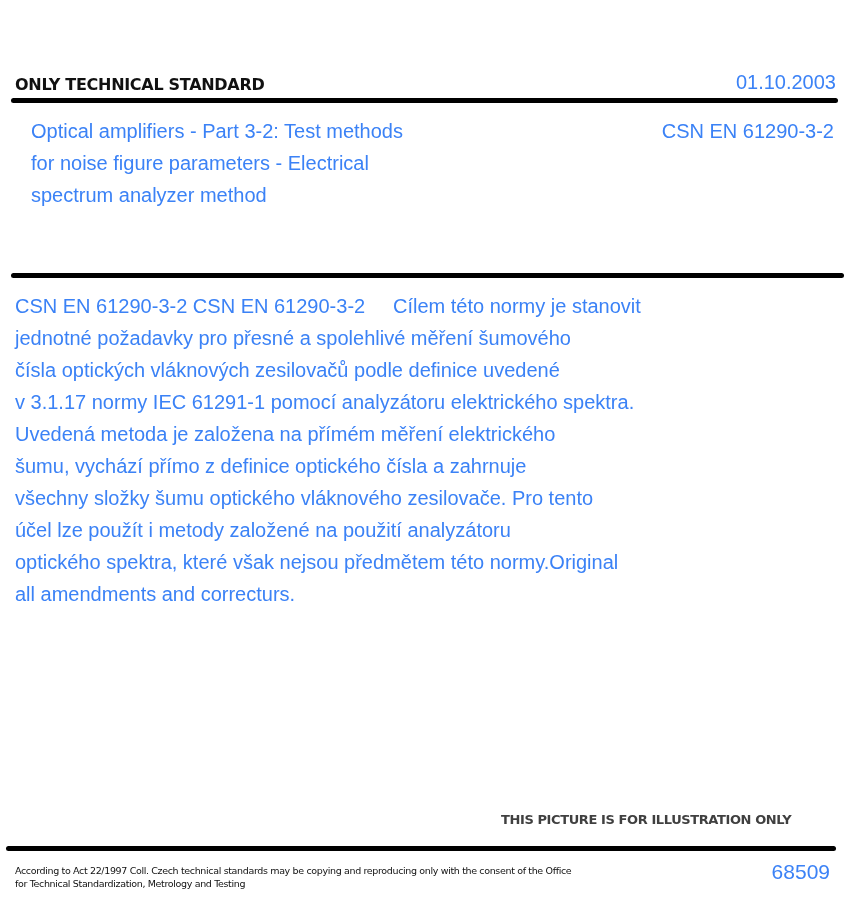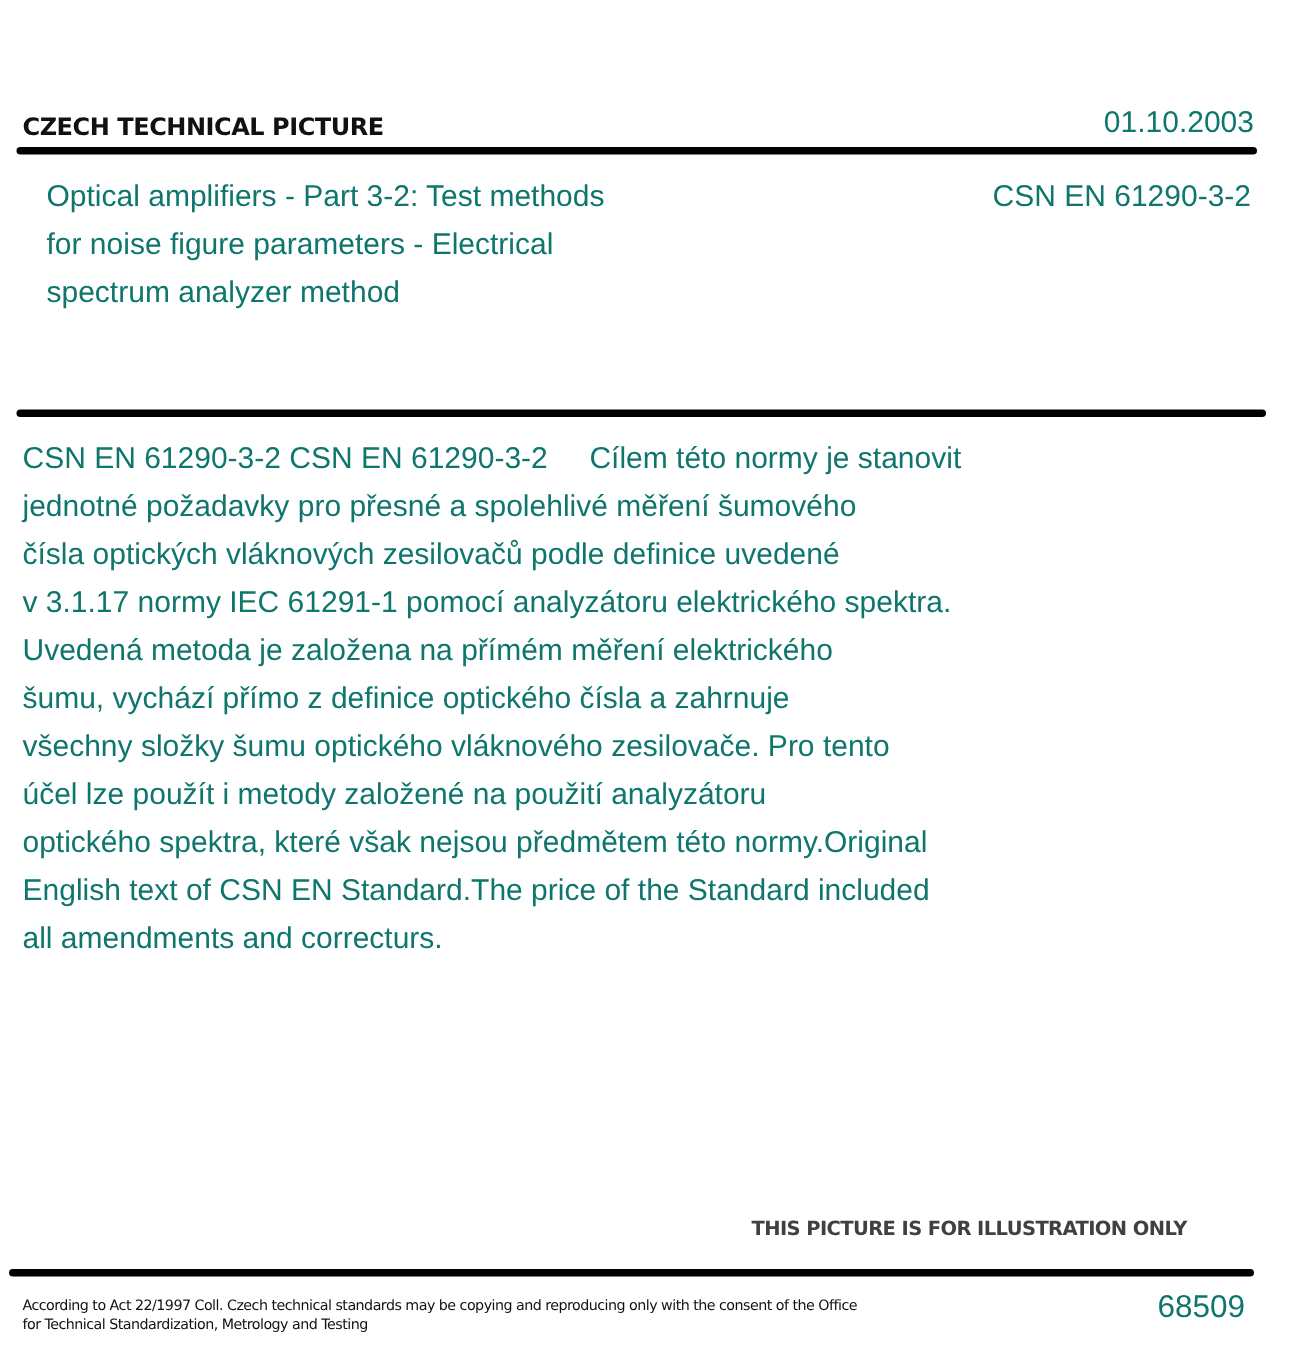--- a/index.html
+++ b/index.html
@@ -7,21 +7,21 @@
       padding: 0;
       background: #ffffff;
     }
     body {
       width: 865px;
       height: 914px;
       position: relative;
       overflow: hidden;
       font-family: "Liberation Sans", sans-serif;
     }
-    .teal { color: #0f766e; }
+    .teal { color: #3b82f6; }
     .abs { position: absolute; }
 
     .header-label {
       left: 15px;
       top: 75px;
       font-family: "DejaVu Sans", sans-serif;
       font-weight: bold;
       font-size: 16px;
       color: #111111;
       letter-spacing: -0.3px;
@@ -92,21 +92,21 @@
     .doc-number {
       right: 35px;
       top: 860px;
       font-size: 21px;
       white-space: nowrap;
     }
   </style>
 </head>
 <body>
 
-<div class="abs header-label">CZECH TECHNICAL PICTURE</div>
+<div class="abs header-label">ONLY TECHNICAL STANDARD</div>
 <div class="abs header-date teal">01.10.2003</div>
 
 <div class="abs rule rule-top"></div>
 
 <div class="abs title-block teal">
   <span class="title-line">Optical amplifiers - Part 3-2: Test methods</span>
   <span class="title-line">for noise figure parameters - Electrical</span>
   <span class="title-line">spectrum analyzer method</span>
 </div>
 
@@ -119,21 +119,20 @@
 <div class="abs body-block teal">
   <span class="body-line" style="white-space: pre;">CSN EN 61290-3-2 CSN EN 61290-3-2     Cílem této normy je stanovit</span>
   <span class="body-line">jednotné požadavky pro přesné a spolehlivé měření šumového</span>
   <span class="body-line">čísla optických vláknových zesilovačů podle definice uvedené</span>
   <span class="body-line">v 3.1.17 normy IEC 61291-1 pomocí analyzátoru elektrického spektra.</span>
   <span class="body-line">Uvedená metoda je založena na přímém měření elektrického</span>
   <span class="body-line">šumu, vychází přímo z definice optického čísla a zahrnuje</span>
   <span class="body-line">všechny složky šumu optického vláknového zesilovače. Pro tento</span>
   <span class="body-line">účel lze použít i metody založené na použití analyzátoru</span>
   <span class="body-line">optického spektra, které však nejsou předmětem této normy.Original</span>
-  <span class="body-line">English text of CSN EN Standard.The price of the Standard included</span>
   <span class="body-line">all amendments and correcturs.</span>
 </div>
 
 <div class="abs illustration-note">THIS PICTURE IS FOR ILLUSTRATION ONLY</div>
 
 <div class="abs rule rule-bottom"></div>
 
 <div class="abs legal-note">
   <span class="legal-line">According to Act 22/1997 Coll. Czech technical standards may be copying and reproducing only with the consent of the Office</span>
   <span class="legal-line">for Technical Standardization, Metrology and Testing</span>

